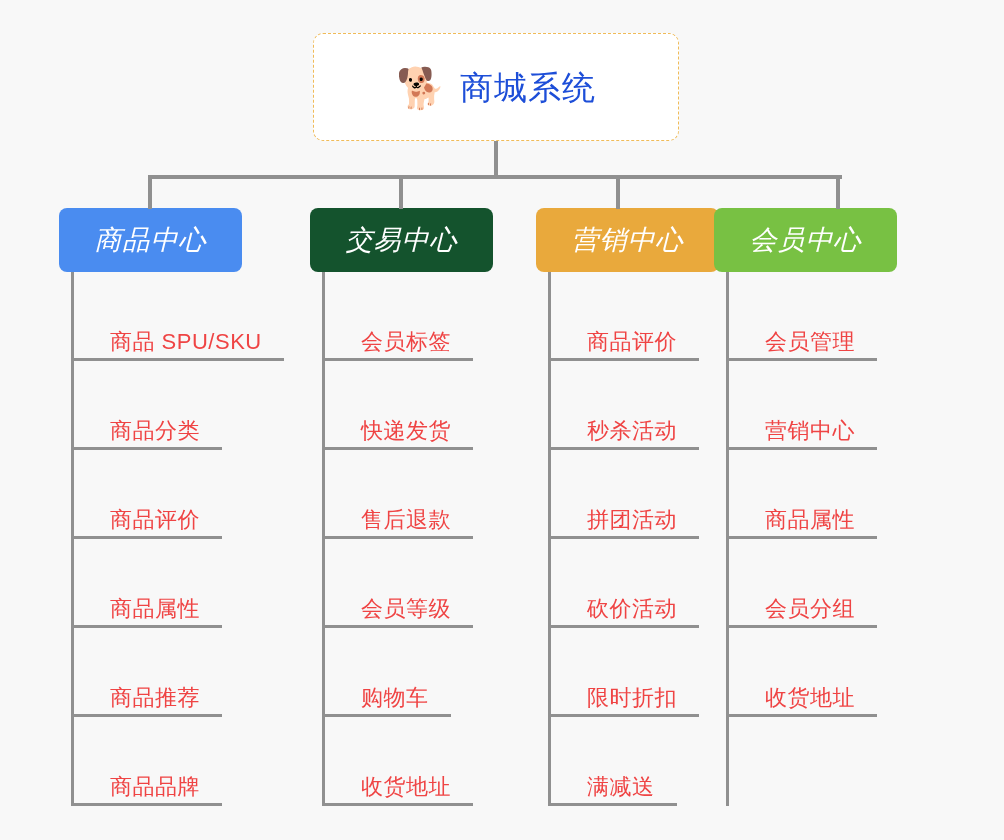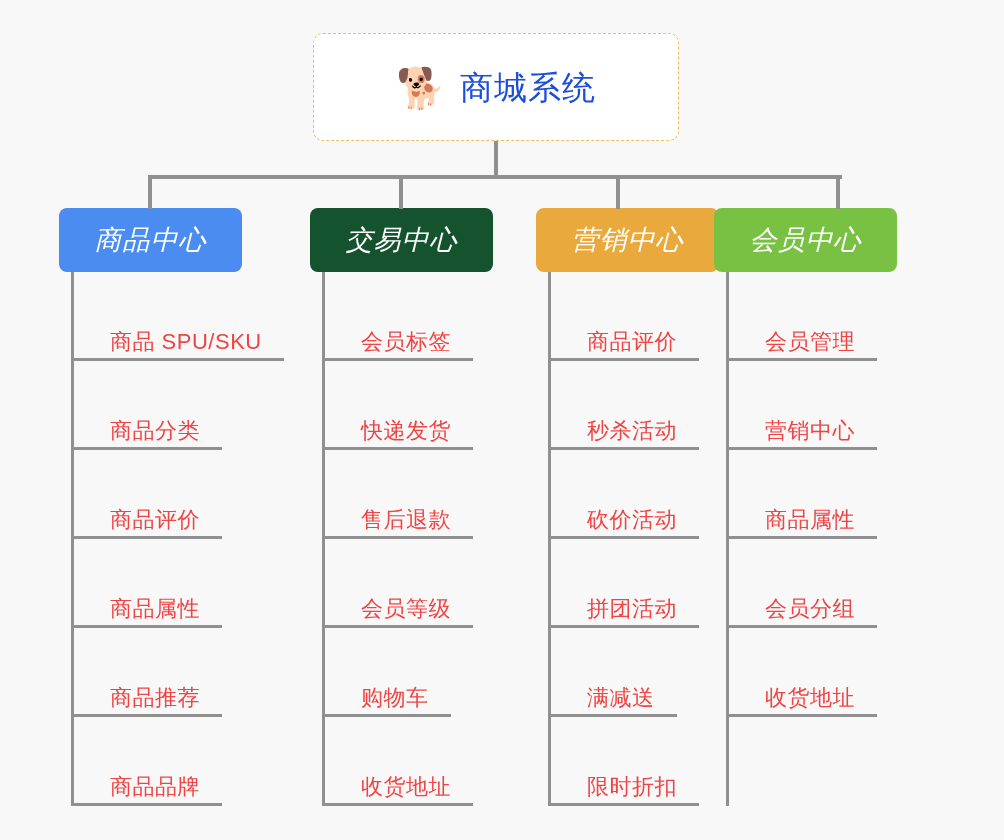--- a/index.html
+++ b/index.html
@@ -201,30 +201,30 @@
         </div>
         <div class="leaf-list">
           <div class="spine" style="height: 534px;"></div>
           <div class="leaf">
             <div class="leaf-inner"><span class="leaf-label">商品评价</span></div>
           </div>
           <div class="leaf">
             <div class="leaf-inner"><span class="leaf-label">秒杀活动</span></div>
           </div>
           <div class="leaf">
+            <div class="leaf-inner"><span class="leaf-label">拼团活动</span></div>
+          </div>
+          <div class="leaf">
             <div class="leaf-inner"><span class="leaf-label">砍价活动</span></div>
           </div>
           <div class="leaf">
-            <div class="leaf-inner"><span class="leaf-label">拼团活动</span></div>
+            <div class="leaf-inner"><span class="leaf-label">限时折扣</span></div>
           </div>
           <div class="leaf">
             <div class="leaf-inner"><span class="leaf-label">满减送</span></div>
-          </div>
-          <div class="leaf">
-            <div class="leaf-inner"><span class="leaf-label">限时折扣</span></div>
           </div>
         </div>
       </div>
       <div class="column" style="left: 714px;">
         <div class="cat-header" style="background: rgb(120, 193, 67);">
           <span>会员中心</span>
         </div>
         <div class="leaf-list">
           <div class="spine" style="height: 534px;"></div>
           <div class="leaf">

